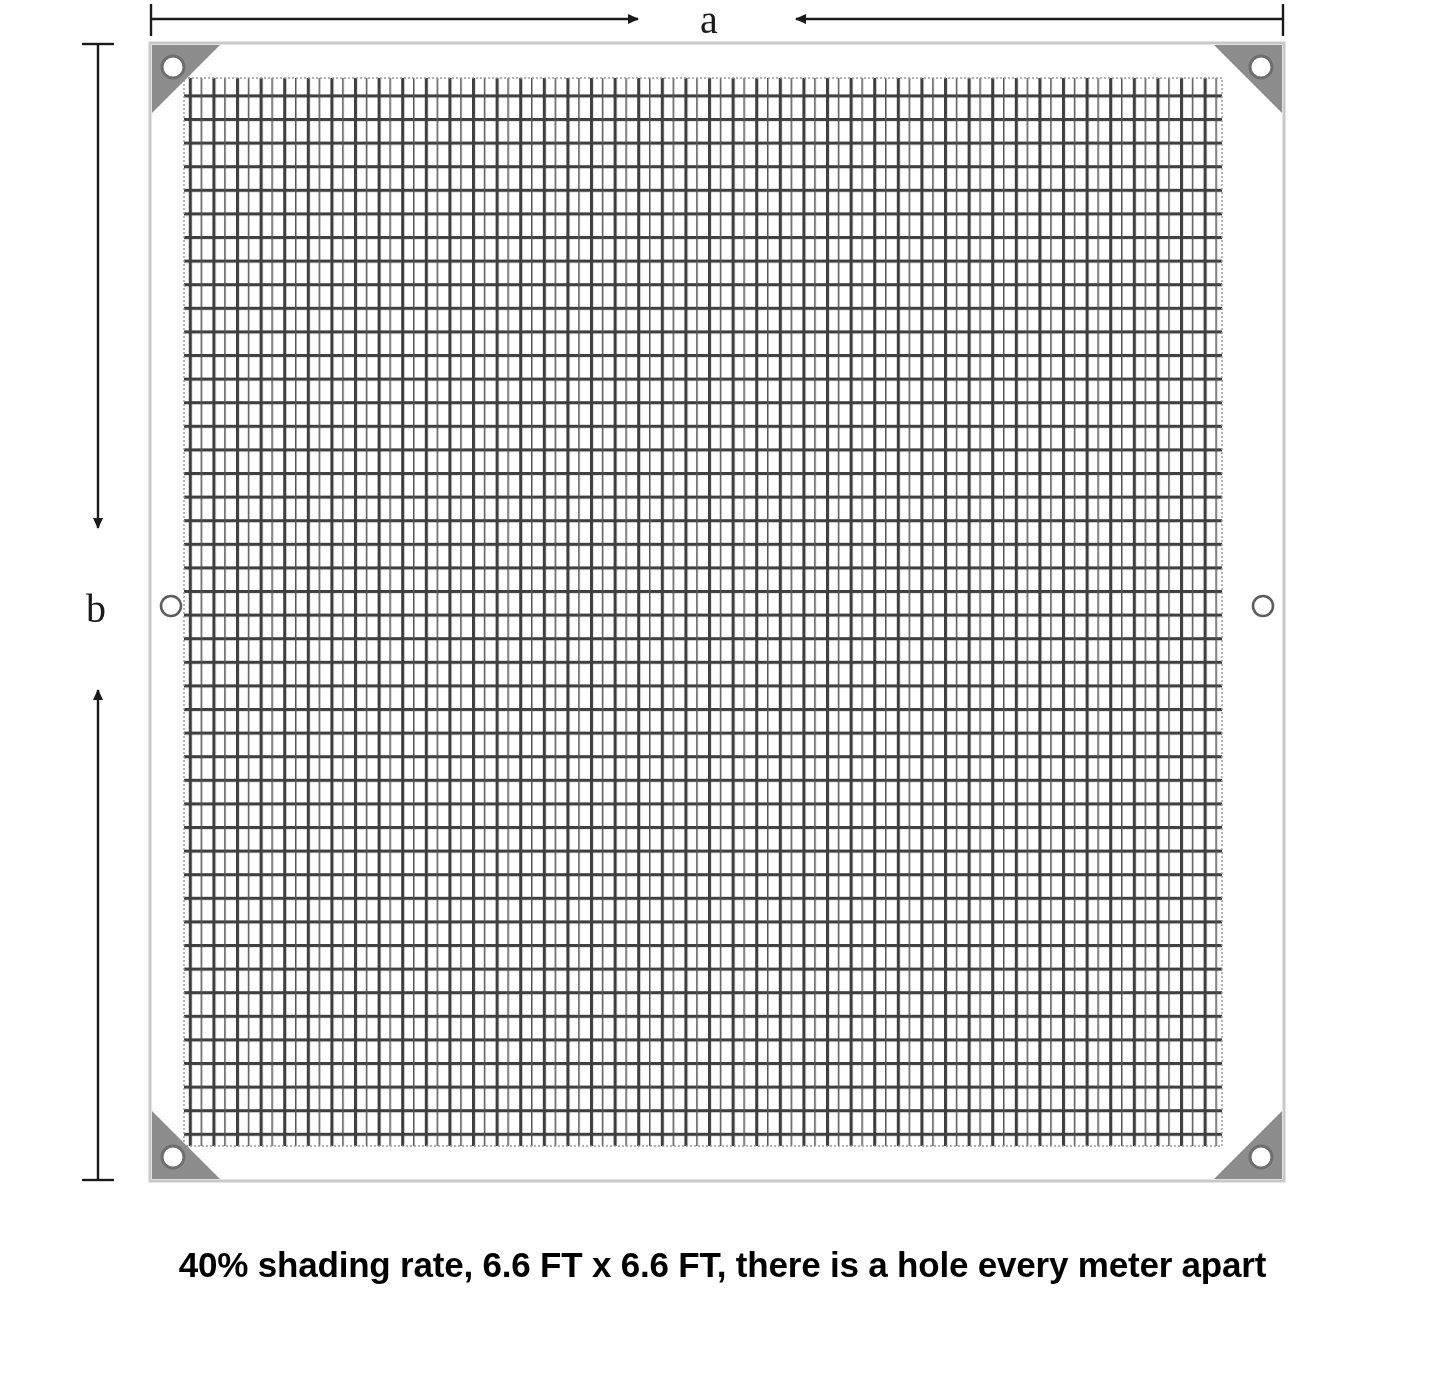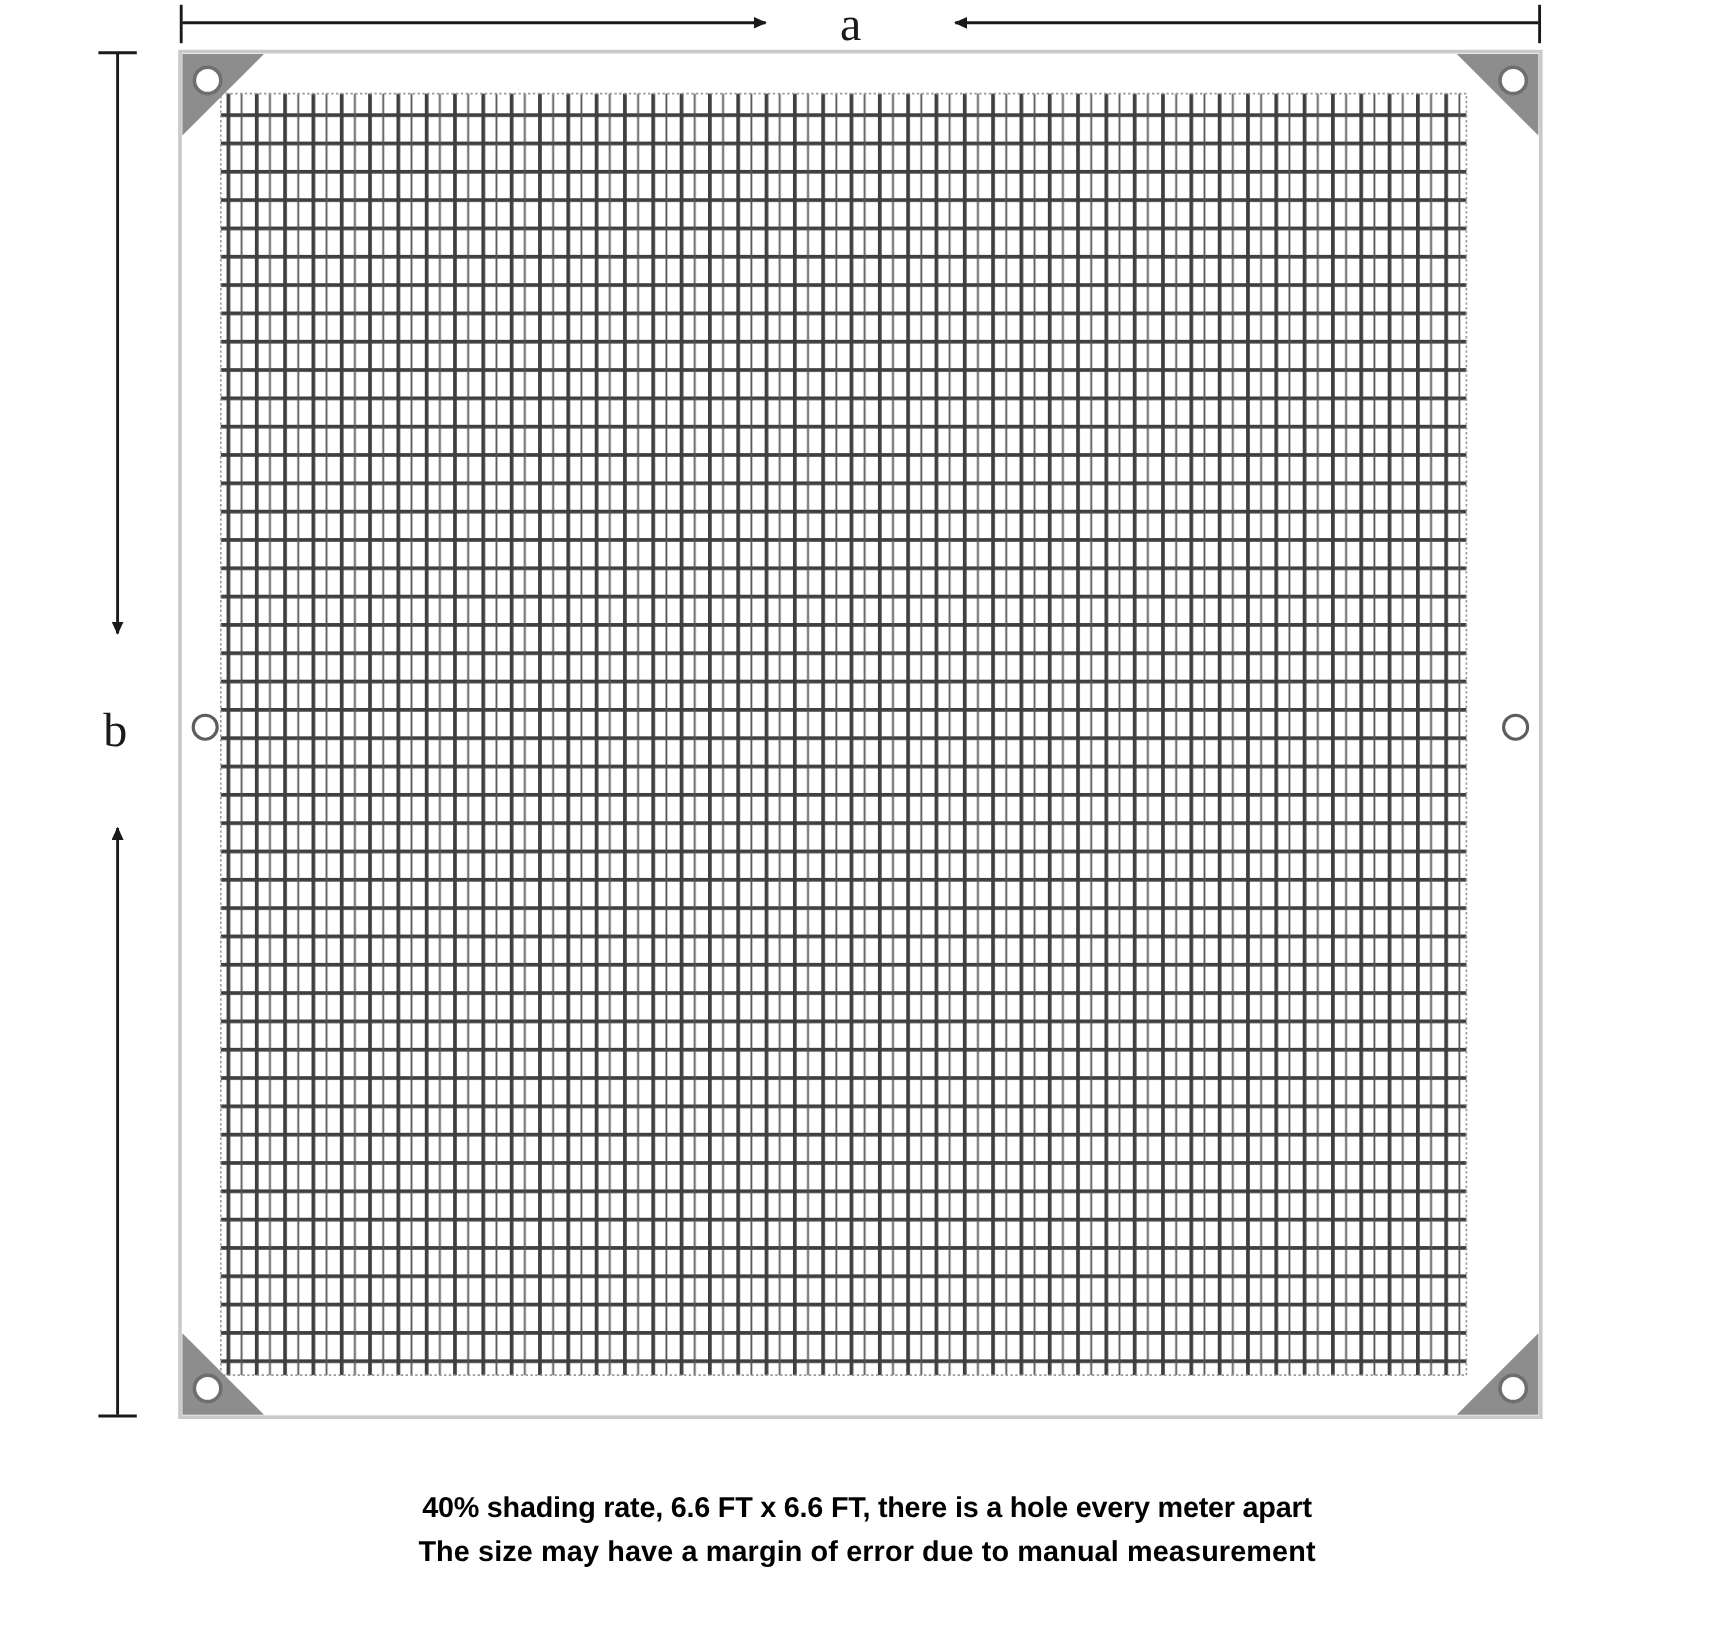--- a/index.html
+++ b/index.html
@@ -43,21 +43,21 @@
 
   
   .caption-block {
     position: absolute;
     left: 0;
     top: 1238px;
     width: 1445px;
     text-align: center;
   }
   .caption-line {
-    font-size: 24px;
+    font-size: 35px;
     font-weight: bold;
     color: #000000;
     letter-spacing: 0.1px;
     line-height: 1.55;
     white-space: nowrap;
     font-family: "Liberation Sans", sans-serif;
   }
   .caption-line.first {
     letter-spacing: -0.2px;
   }
@@ -127,16 +127,15 @@
         <circle cx="1263" cy="606" r="10" fill="#ffffff" stroke="#5d5d5d" stroke-width="2.6"></circle>
       </g>
     </g>
   </svg>
 
   <div class="dim-label" id="label-a">a</div>
   <div class="dim-label" id="label-b">b</div>
 
   <div class="caption-block">
     <div class="caption-line first">40% shading  rate, 6.6 FT x 6.6 FT, there is a hole every meter apart</div>
-    <div class="caption-line">The size  may  have a margin of error due to manual measurement</div>
   </div>
 
 </div>
 
 </body></html>

